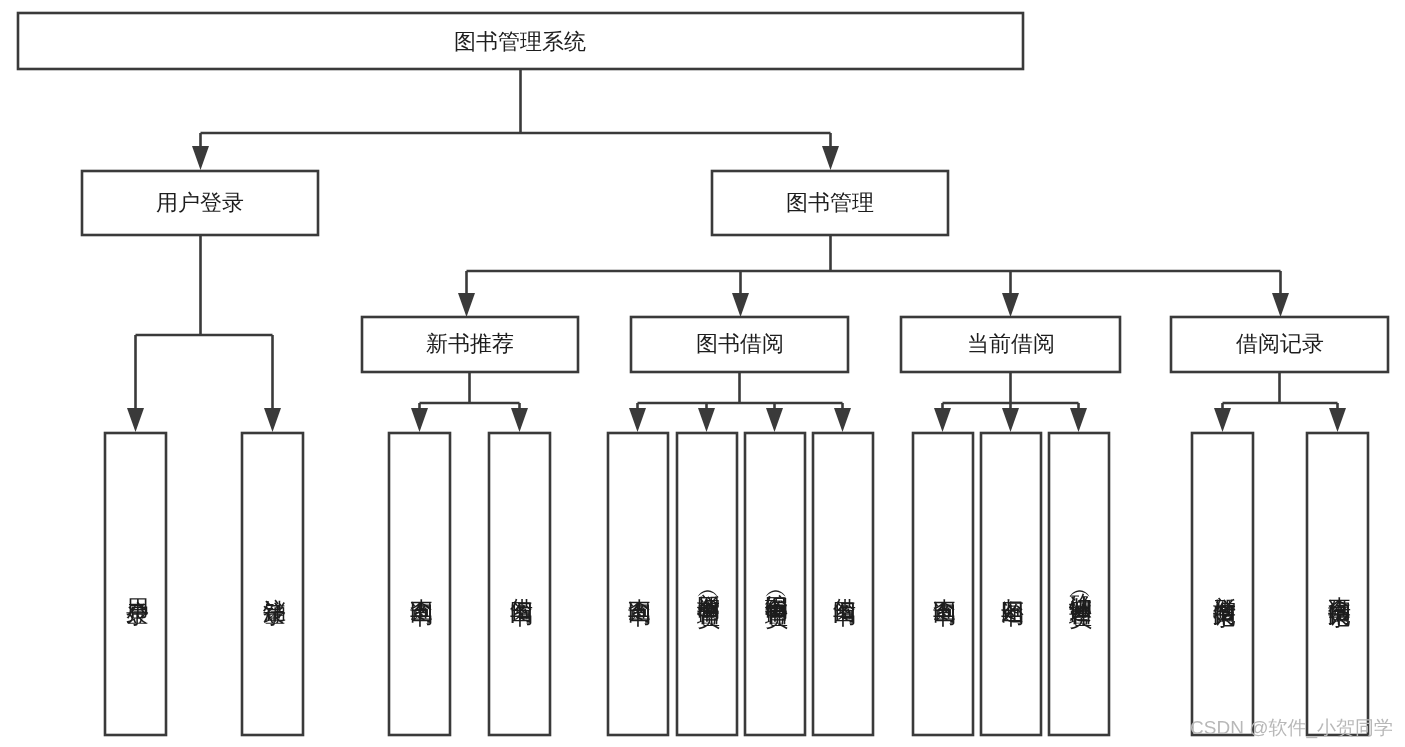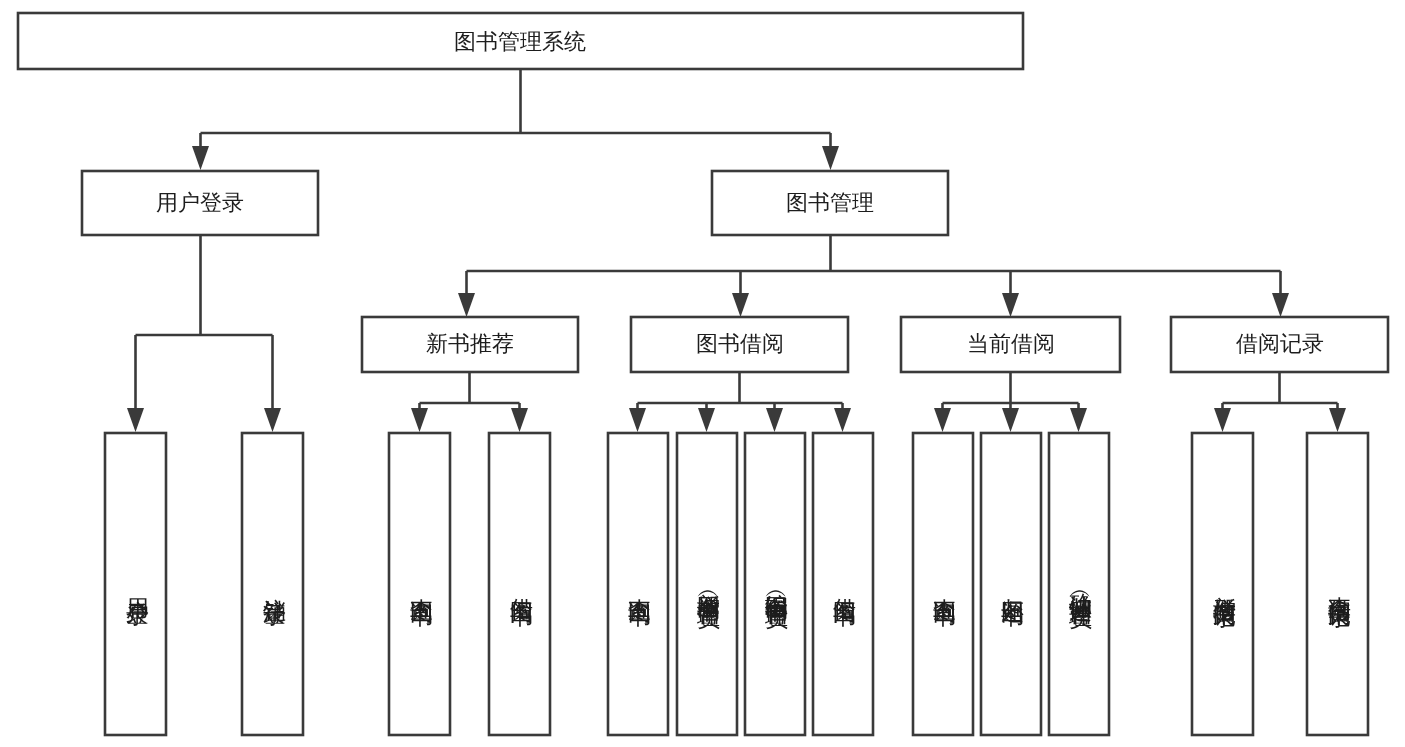--- a/index.html
+++ b/index.html
@@ -225,13 +225,14 @@
         <text class="node-label-v" x="1223" y="584">新增借阅记录</text>
       </g>
       <g>
         <rect class="node-rect" x="1307" y="433" width="61" height="302"></rect>
         <text class="node-label-v" x="1338" y="584">查询借阅记录</text>
       </g>
 
     </g>
   </svg>
 
+  <div class="watermark">CSDN @软件_小贺同学</div>
 </div>
 
 </body></html>

